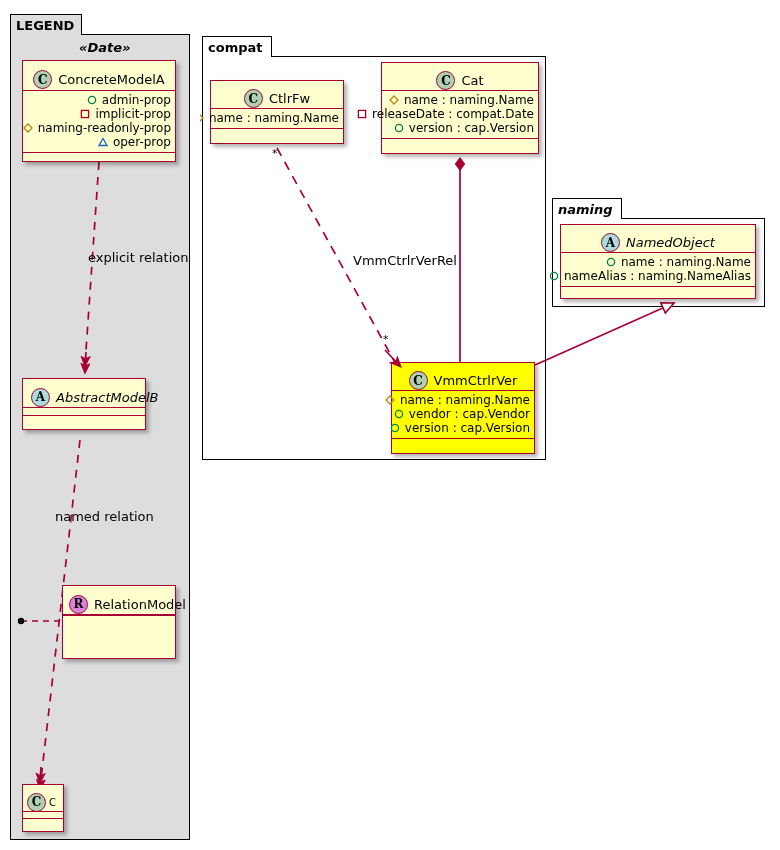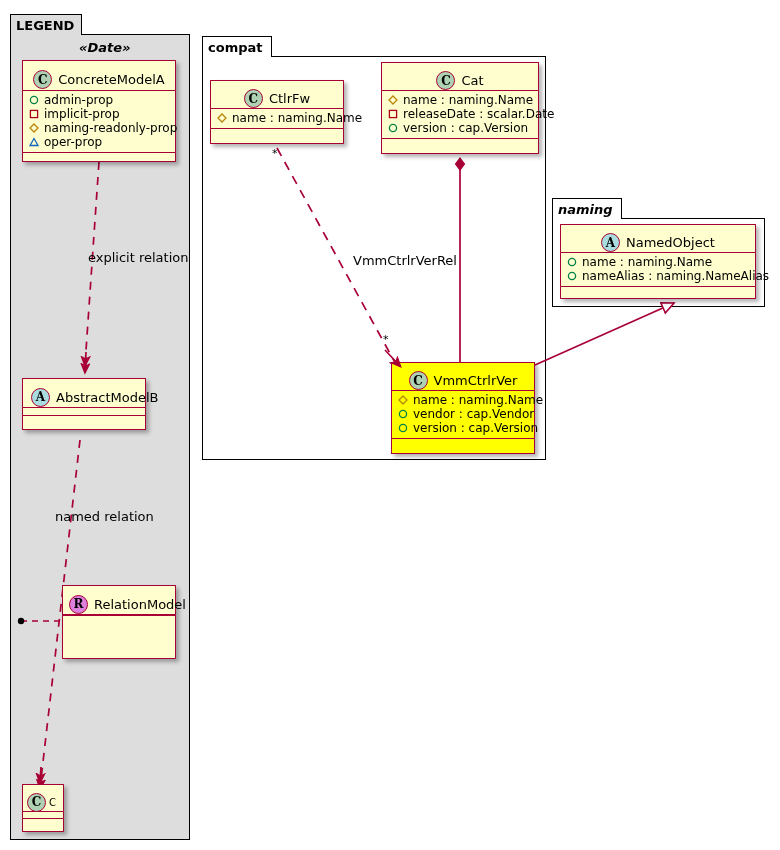--- a/index.html
+++ b/index.html
@@ -92,23 +92,24 @@
 
   .attr {
     display: flex;
     align-items: center;
     gap: 5px;
     font-size: 12px;
     color: #000000;
     line-height: 14px;
     white-space: nowrap;
     padding-left: 2px;
-  }
-
-  .italic { }
+    justify-content: flex-end;
+  }
+
+  .italic { font-style: italic; }
 
   
   .circ {
     width: 17px; height: 17px;
     border-radius: 50%;
     display: inline-flex;
     align-items: center;
     justify-content: center;
     font-size: 12px;
     font-weight: bold;
@@ -335,21 +336,21 @@
       <div class="attr">
         <svg class="mk" viewBox="0 0 10 10">
           <path d="M5,1 L9,5 L5,9 L1,5 Z" fill="none" stroke="#B8860B" stroke-width="1.3"></path>
           </svg>
         <span>name : naming.Name</span>
       </div>
       <div class="attr">
         <svg class="mk" viewBox="0 0 10 10">
           <rect x="1.4" y="1.4" width="7.2" height="7.2" fill="none" stroke="#B00020" stroke-width="1.3"></rect>
           </svg>
-        <span>releaseDate : scalar.Date</span>
+        <span>releaseDate : compat.Date</span>
       </div>
       <div class="attr">
         <svg class="mk" viewBox="0 0 10 10">
           <circle cx="5" cy="5" r="3.6" fill="none" stroke="#038048" stroke-width="1.3"></circle>
           </svg>
         <span>version : cap.Version</span>
       </div>
     </div>
     <div class="cls-sep"></div>
     <div class="cls-empty"></div>

